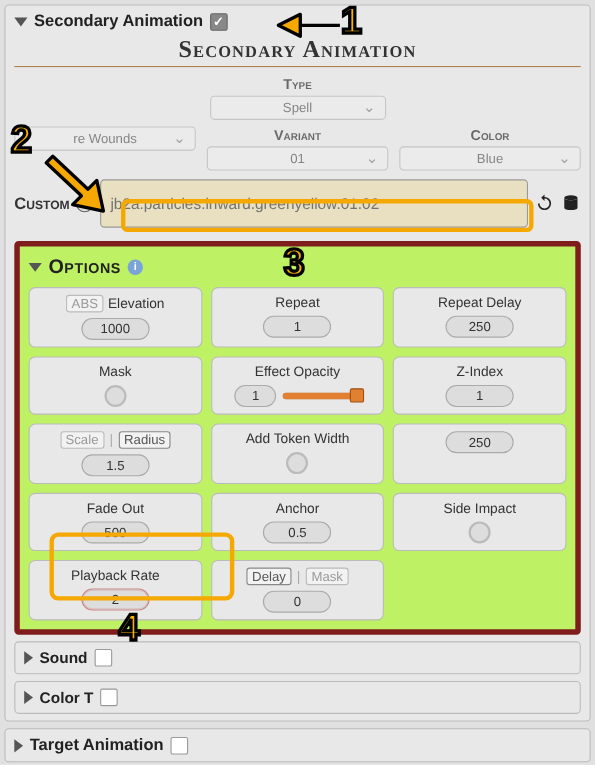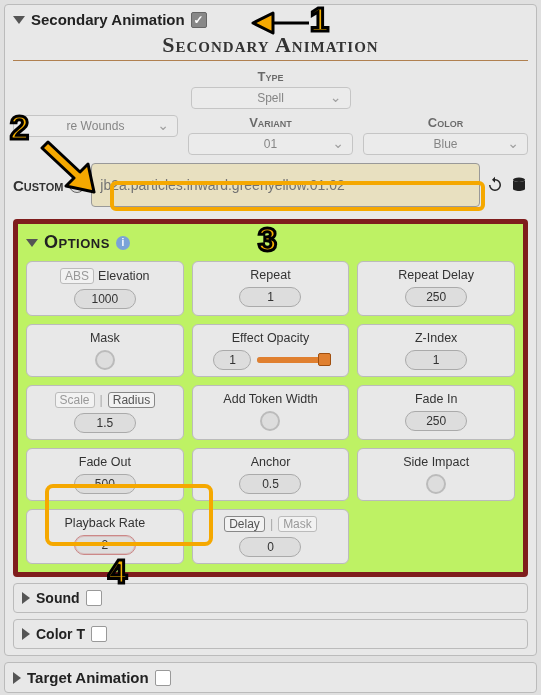--- a/index.html
+++ b/index.html
@@ -156,21 +156,20 @@
           <span class="sep">|</span>
           <span class="badge badge-on">Radius</span>
         </div>
         <span class="num-input">1.5</span>
       </div>
       <div class="card">
         <div class="card-label">Add Token Width</div>
         <div class="circle-empty"></div>
       </div>
       <div class="card">
-        <div class="card-label">Fade In</div>
         <span class="num-input">250</span>
       </div>
 
       <div class="card">
         <div class="card-label">Fade Out</div>
         <span class="num-input">500</span>
       </div>
       <div class="card">
         <div class="card-label">Anchor</div>
         <span class="num-input">0.5</span>

